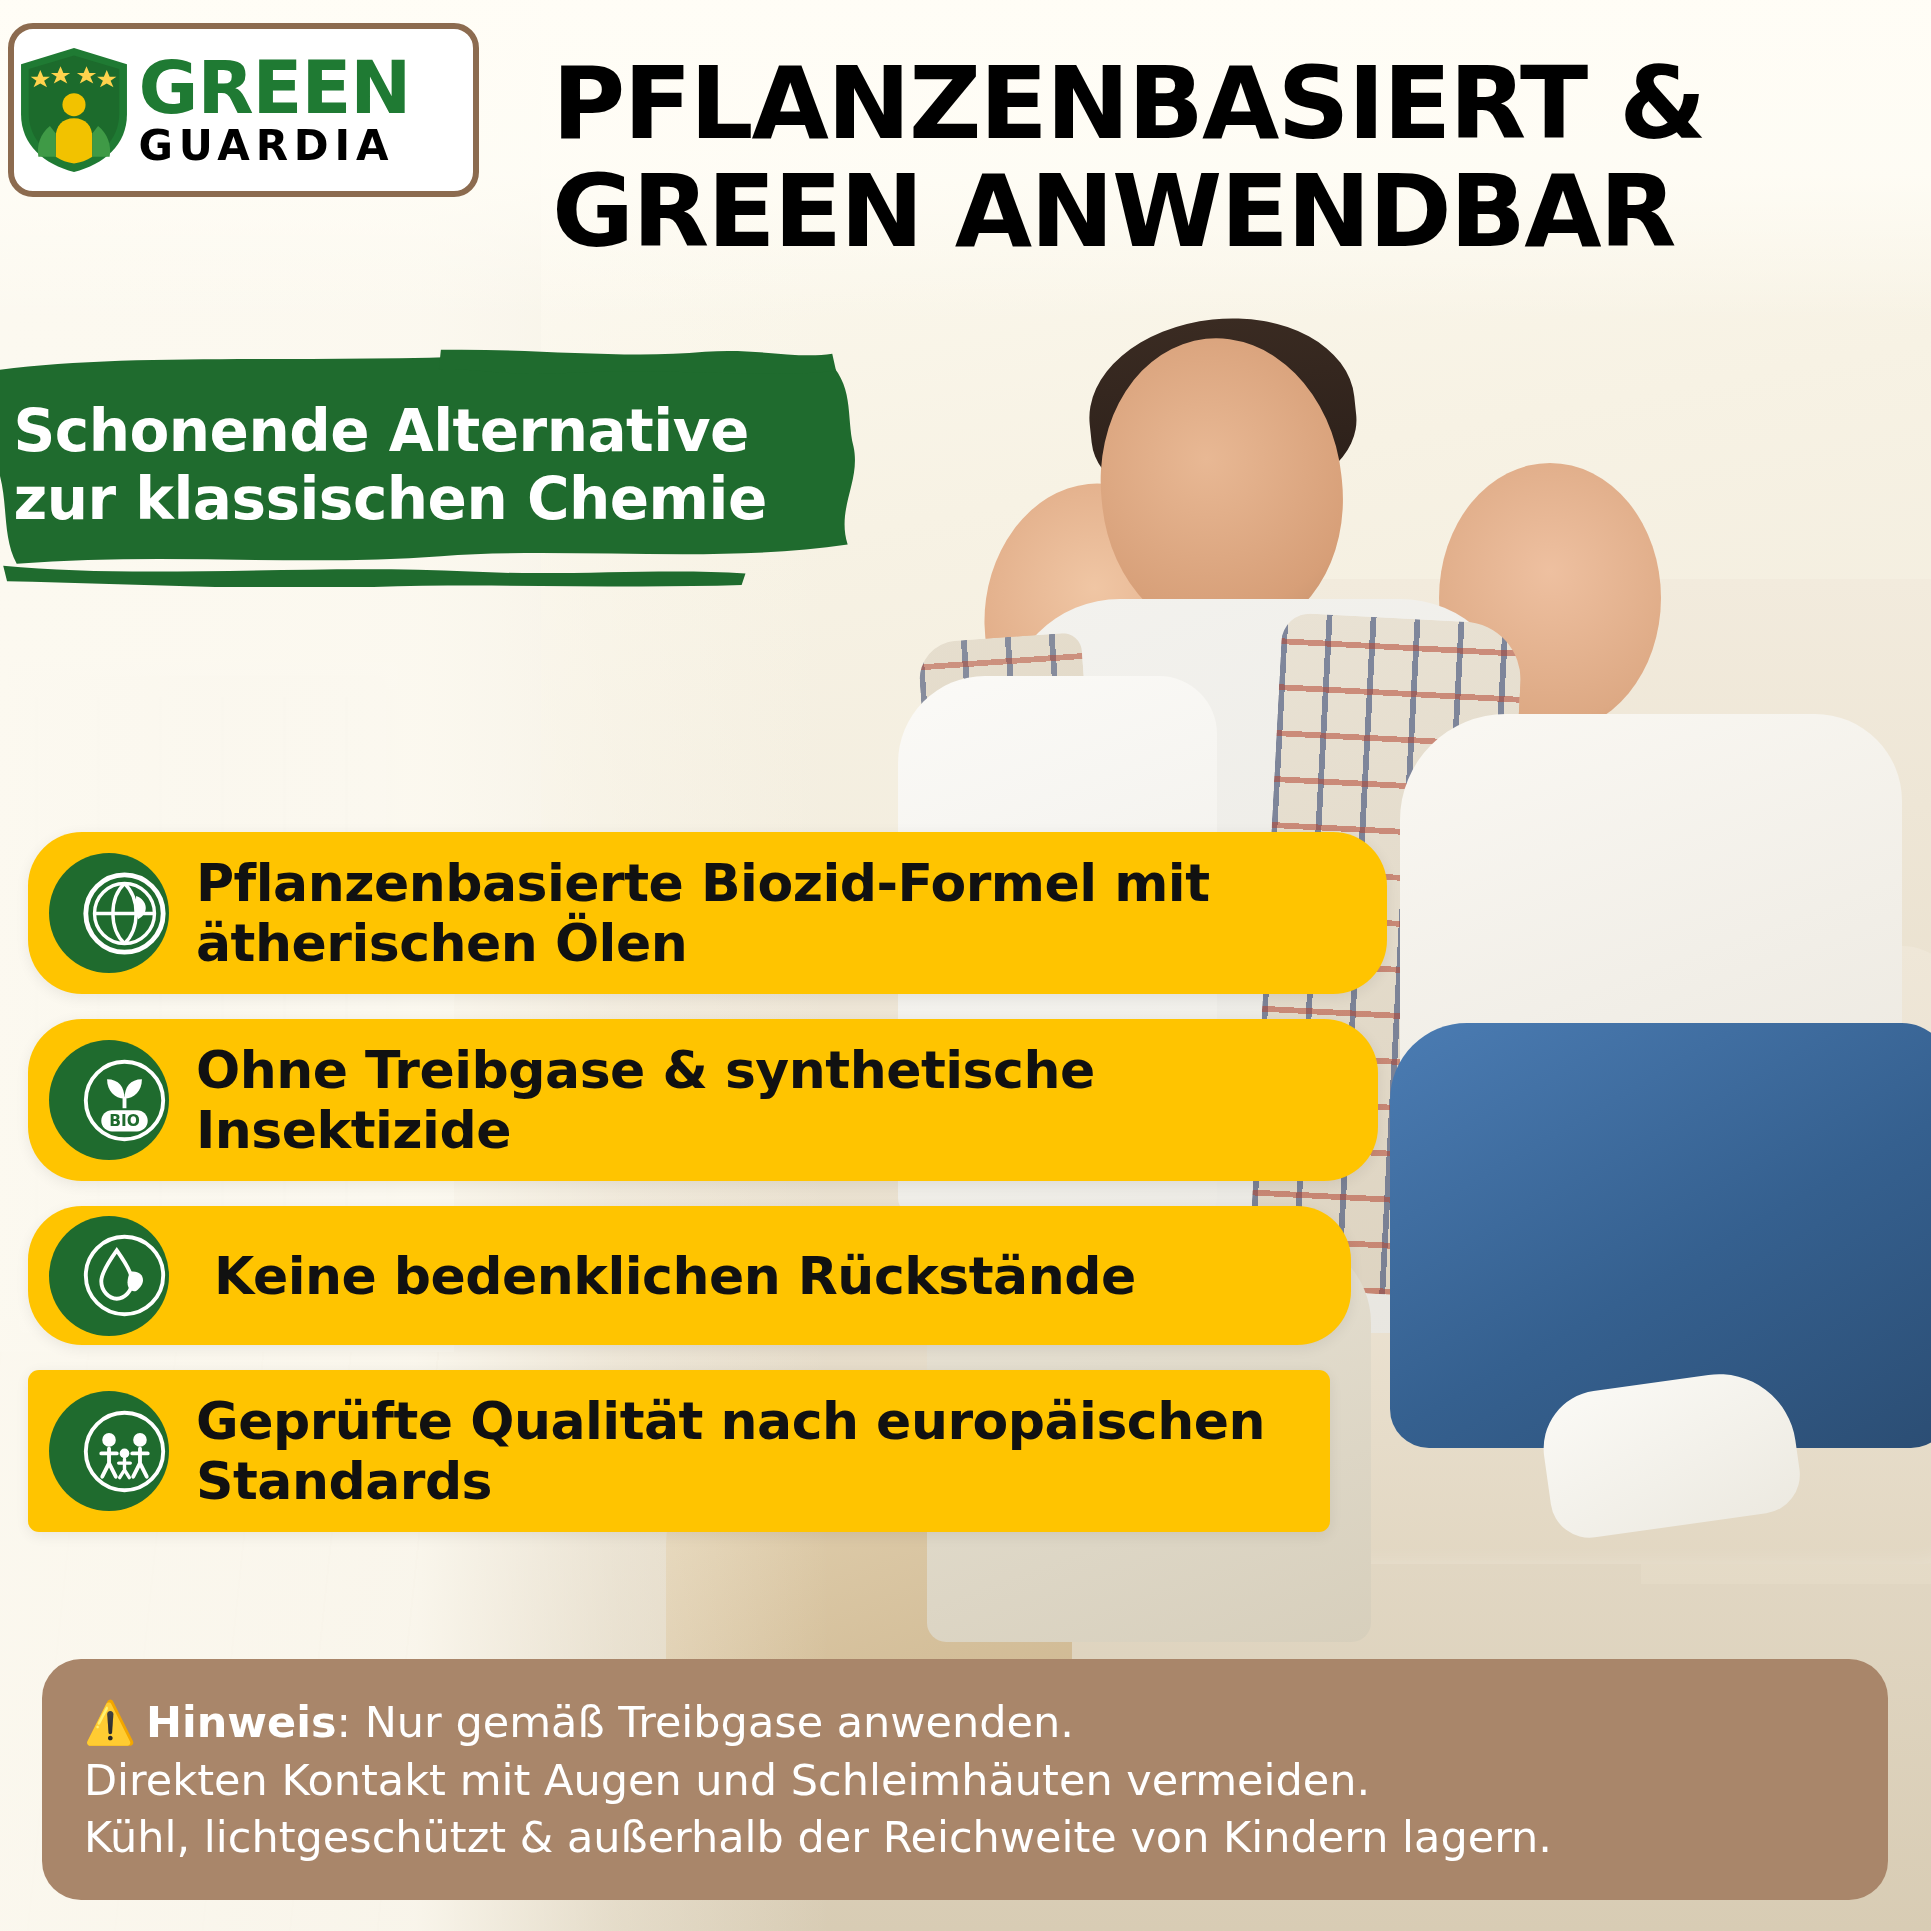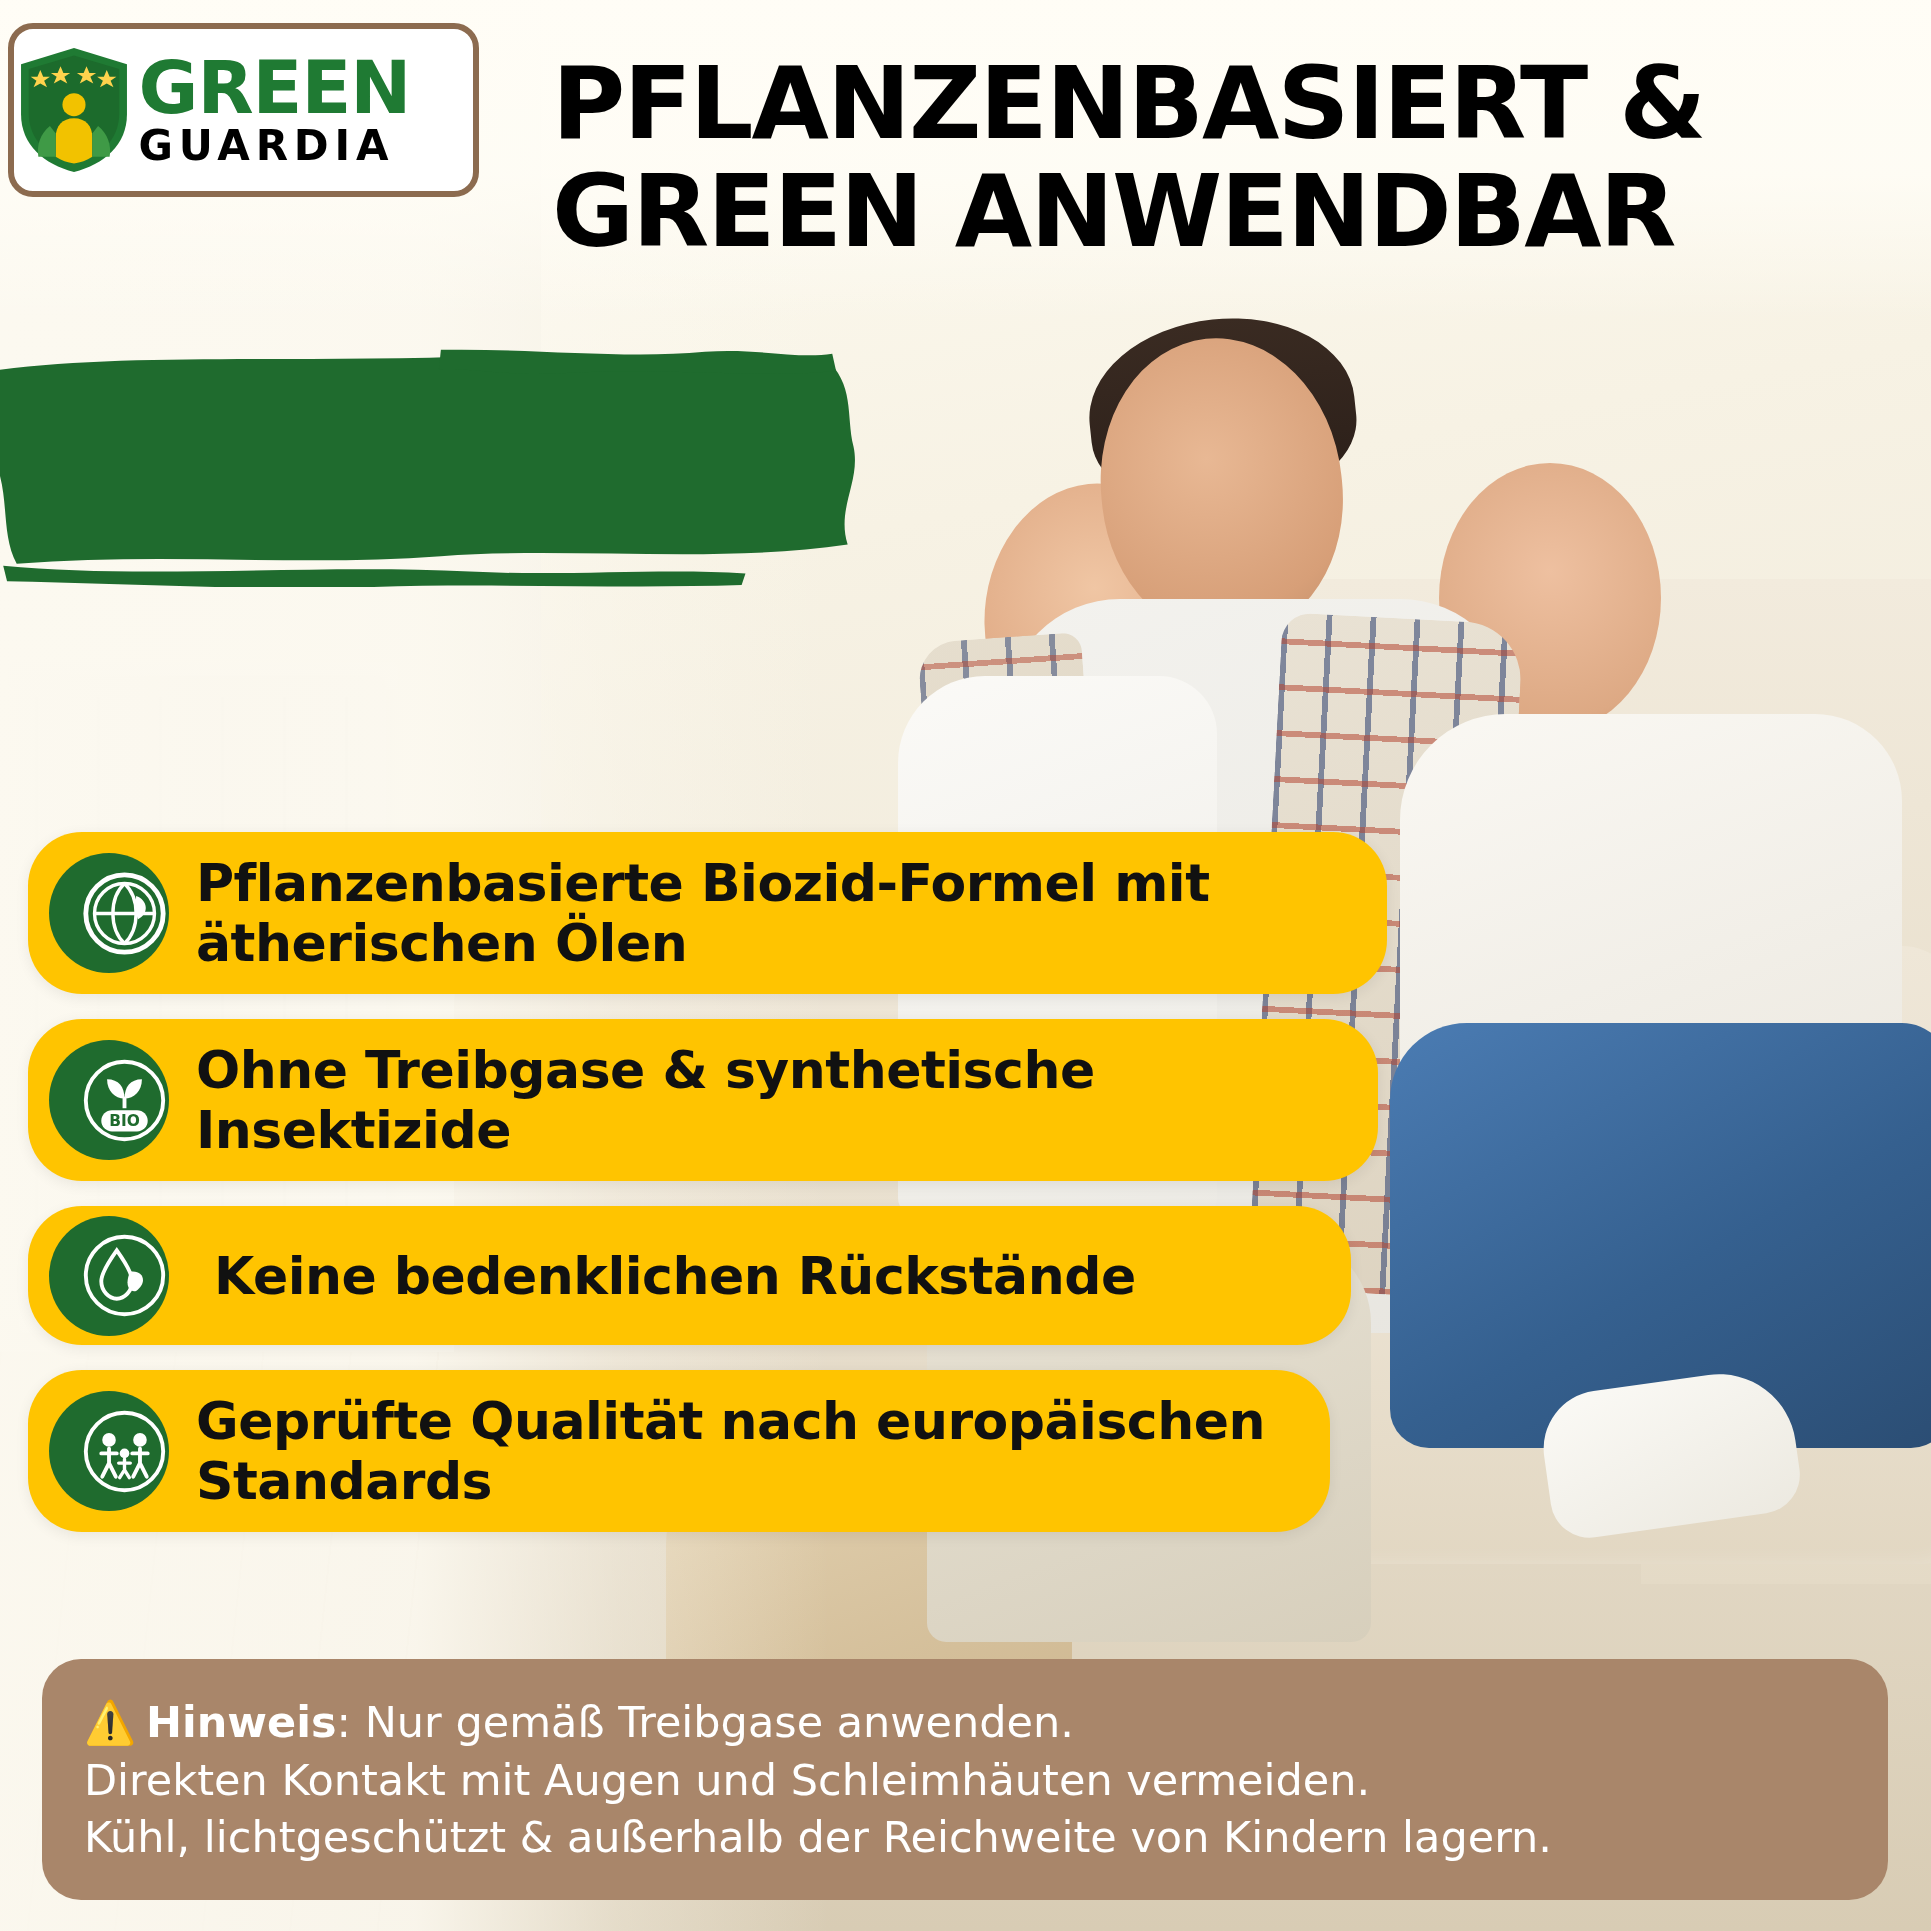--- a/index.html
+++ b/index.html
@@ -311,21 +311,21 @@
     color: #111111;
     font-family: "DejaVu Sans", sans-serif;
     font-weight: 800;
     font-size: 52px;
     line-height: 1.16;
     letter-spacing: -0.5px;
   }
   .benefit.w1 { width: 1359px; }
   .benefit.w2 { width: 1350px; }
   .benefit.w3 { width: 1323px; }
-  .benefit.w4 { width: 1302px; }
+  .benefit.w4 { width: 1302px; border-radius: 11px; }
 
   
   .notice {
     position: absolute;
     left: 42px; top: 1659px;
     width: 1846px;
     min-height: 241px;
     background: #a9866a;
     border-radius: 39px;
     box-sizing: border-box;
@@ -410,20 +410,24 @@
     <span class="l1">PFLANZENBASIERT &amp;</span>
     <span class="l2">GREEN ANWENDBAR</span>
   </div>
 
   <div class="brush">
     <svg class="brush-shape" width="927" height="241" viewBox="0 0 960 250">
       <path d="M2,26 C140,6 330,18 520,10 C650,5 760,22 868,12 C900,40 890,72 898,104 C906,140 880,168 892,206 C760,226 600,208 470,218 C330,229 180,214 30,226 C14,196 22,160 10,126 C0,92 14,58 2,26 Z" fill="#1f6b2e"></path>
       <path d="M470,4 C560,2 660,14 744,6 C800,2 840,14 876,8 L880,26 C800,34 700,22 600,28 C540,32 500,22 468,24 Z" fill="#1f6b2e"></path>
       <path d="M16,228 C160,242 340,226 500,234 C600,239 700,230 786,236 L782,248 C660,252 520,246 400,250 C270,254 140,246 20,244 Z" fill="#1f6b2e"></path>
     </svg>
+    <div class="brush-text">
+      <div>Schonende Alternative</div>
+      <div>zur klassischen Chemie</div>
+    </div>
   </div>
 
   <div class="benefits">
 
     <div class="benefit w1">
       <div class="b-icon">
         <svg width="89" height="89" viewBox="0 0 92 92">
           <circle cx="46" cy="46" r="40" fill="none" stroke="#ffffff" stroke-width="5"></circle>
           <circle cx="46" cy="46" r="31" fill="none" stroke="#ffffff" stroke-width="3.5"></circle>
           <path d="M46 15 C30 30 30 62 46 77" fill="none" stroke="#ffffff" stroke-width="3.5"></path>

